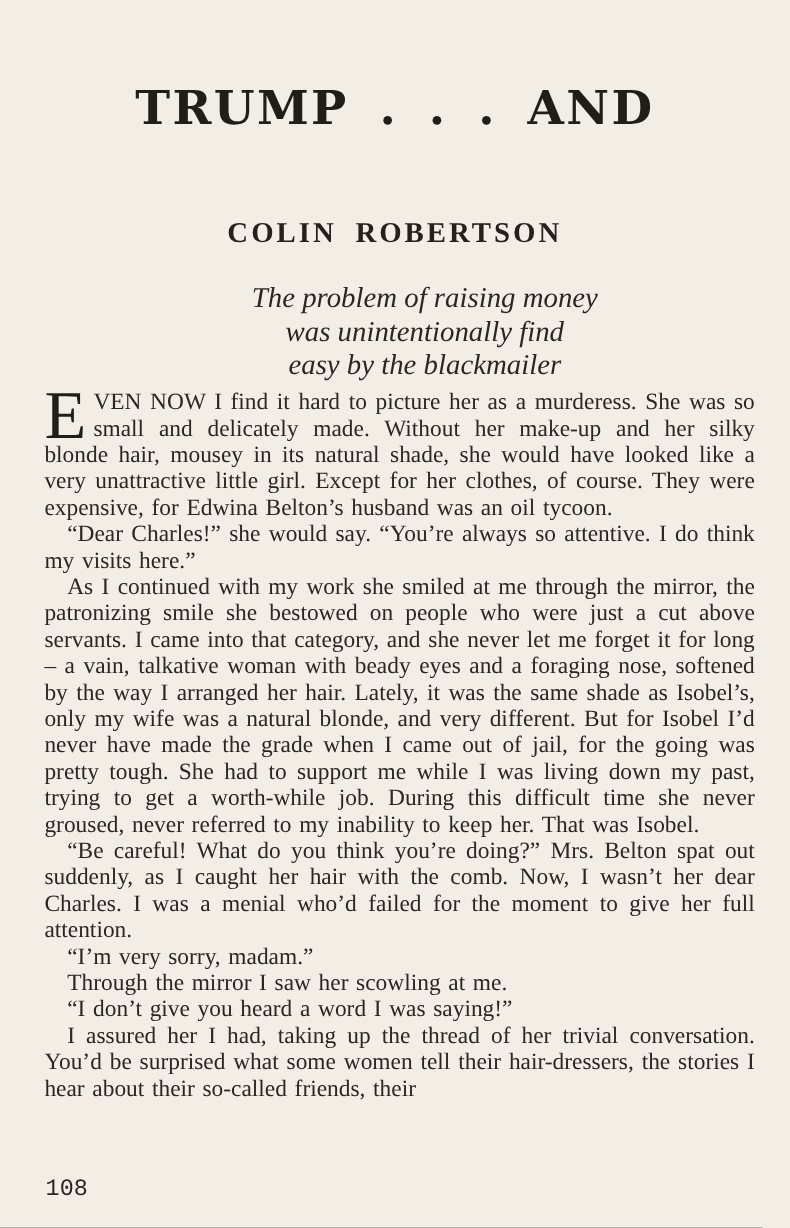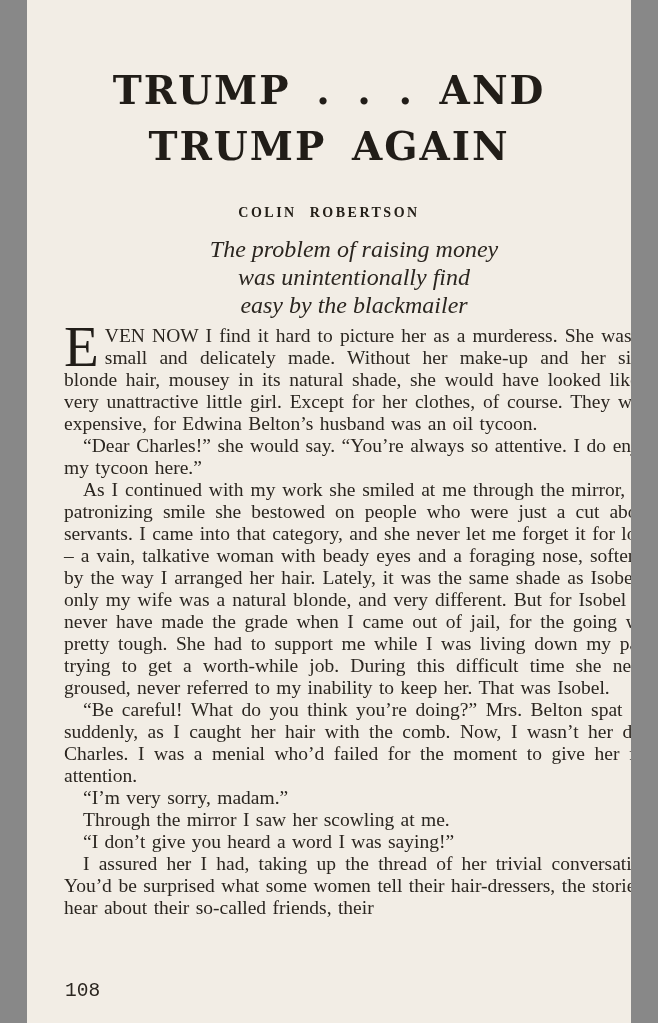--- a/index.html
+++ b/index.html
@@ -2,21 +2,21 @@
 <html><head>
 <meta charset="utf-8">
 <style>
   html, body {
     margin: 0;
     padding: 0;
     background: #888;
   }
   .page {
     position: relative;
-    width: 604px;
+    width: 658px;
     height: 1023px;
     margin: 0 auto;
     background: #f2ede5;
     overflow: hidden;
     color: #2b2620;
   }
   .story-title {
     position: absolute;
     top: 62px;
     left: 0;
@@ -33,25 +33,24 @@
   }
   .title-line { display: block; }
   .author-byline {
     position: absolute;
     top: 182px;
     left: 0;
     width: 100%;
     text-align: center;
     font-family: "Liberation Serif", serif;
     font-weight: bold;
-    font-size: 14px;
+    font-size: 24px;
     letter-spacing: 2.5px;
     word-spacing: 7px;
     color: #252019;
-    margin-top: 23px;
   }
   .tagline {
     position: absolute;
     top: 235px;
     left: 0;
     width: 100%;
     text-align: center;
     font-family: "Liberation Serif", serif;
     font-style: italic;
     font-size: 24px;
@@ -96,34 +95,33 @@
     color: #2b2620;
   }
 </style>
 </head>
 <body>
 
 <div class="page">
 
   <h1 class="story-title">
     <span class="title-line">TRUMP . . . AND</span>
-    <span class="title-line">TRUMP AGAIN</span>
   </h1>
 
   <div class="author-byline">COLIN ROBERTSON</div>
 
   <div class="tagline">
     <span class="tagline-line">The problem of raising money</span>
     <span class="tagline-line">was unintentionally find</span>
     <span class="tagline-line">easy by the blackmailer</span>
   </div>
 
   <div class="story-body">
     <p class="first-para"><span class="drop-cap">E</span><span>VEN NOW I find it hard to picture her as a murderess. She was so small and delicately made. Without her make-up and her silky blonde hair, mousey in its natural shade, she would have looked like a very unattractive little girl. Except for her clothes, of course. They were expensive, for Edwina Belton’s husband was an oil tycoon.</span></p>
-    <p>“Dear Charles!” she would say. “You’re always so attentive. I do enjoy my tycoon here.”</p>
+    <p>“Dear Charles!” she would say. “You’re always so attentive. I do think my visits here.”</p>
     <p>As I continued with my work she smiled at me through the mirror, the patronizing smile she bestowed on people who were just a cut above servants. I came into that category, and she never let me forget it for long – a vain, talkative woman with beady eyes and a foraging nose, softened by the way I arranged her hair. Lately, it was the same shade as Isobel’s, only my wife was a natural blonde, and very different. But for Isobel I’d never have made the grade when I came out of jail, for the going was pretty tough. She had to support me while I was living down my past, trying to get a worth-while job. During this difficult time she never groused, never referred to my inability to keep her. That was Isobel.</p>
     <p>“Be careful! What do you think you’re doing?” Mrs. Belton spat out suddenly, as I caught her hair with the comb. Now, I wasn’t her dear Charles. I was a menial who’d failed for the moment to give her full attention.</p>
     <p>“I’m very sorry, madam.”</p>
     <p>Through the mirror I saw her scowling at me.</p>
     <p>“I don’t give you heard a word I was saying!”</p>
     <p>I assured her I had, taking up the thread of her trivial conversation. You’d be surprised what some women tell their hair-dressers, the stories I hear about their so-called friends, their</p>
   </div>
 
   <div class="page-number">108</div>
 

